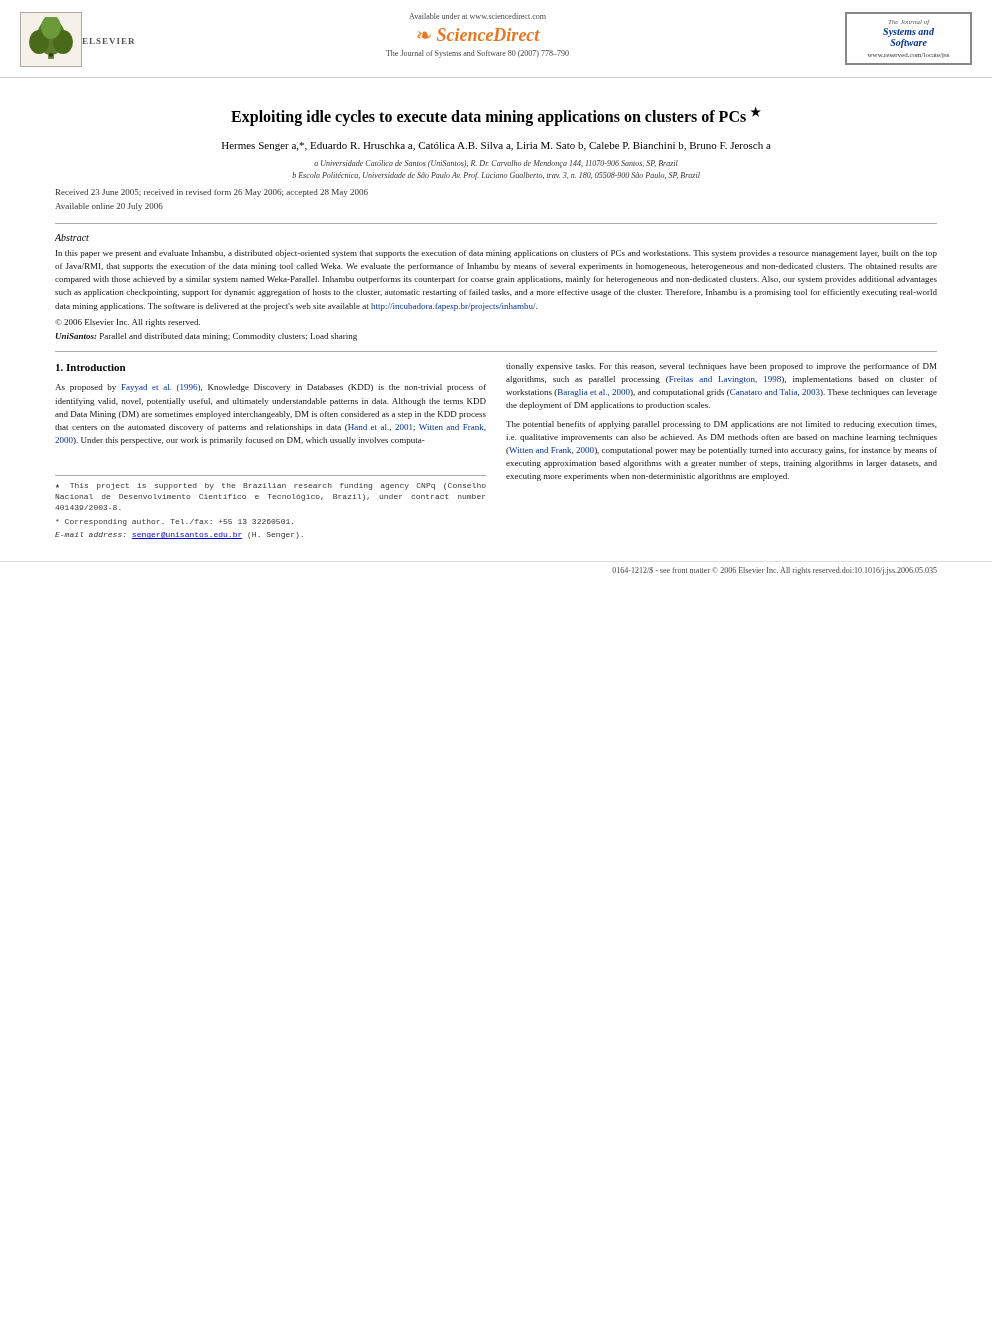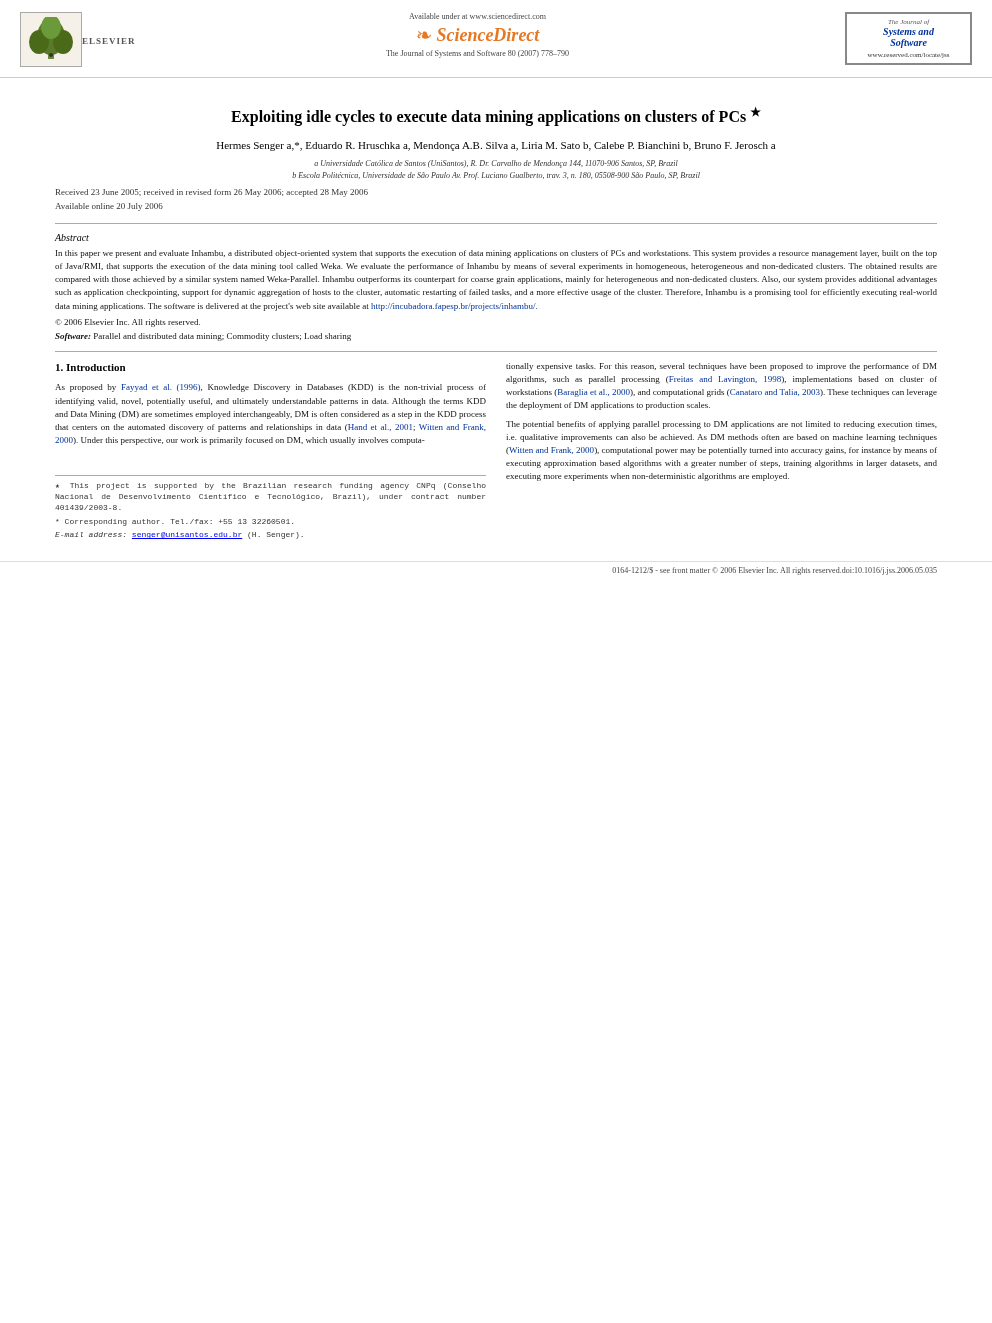--- a/index.html
+++ b/index.html
@@ -278,21 +278,21 @@
   </div>
 
   <div class="article">
 
     <div class="article-title">
       <span>Exploiting idle cycles to execute data mining applications on clusters of PCs</span>
       <span class="article-star">★</span>
     </div>
 
     <div class="authors">
-      <span>Hermes Senger a,*, Eduardo R. Hruschka a, Mendonça A.B. Silva a, Liria M. Sato b, Calebe P. Bianchini b, Bruno F. Jerosch a</span>
+      <span>Hermes Senger a,*, Eduardo R. Hruschka a, Católica A.B. Silva a, Liria M. Sato b, Calebe P. Bianchini b, Bruno F. Jerosch a</span>
     </div>
 
     <div class="affiliations">
       <div>a Universidade Católica de Santos (UniSantos), R. Dr. Carvalho de Mendonça 144, 11070-906 Santos, SP, Brazil</div>
       <div>b Escola Politécnica, Universidade de São Paulo Av. Prof. Luciano Gualberto, trav. 3, n. 180, 05508-900 São Paulo, SP, Brazil</div>
     </div>
 
     <div class="dates">
       Received 23 June 2005; received in revised form 26 May 2006; accepted 28 May 2006<br>
       Available online 20 July 2006
@@ -300,21 +300,21 @@
 
     <hr class="divider">
 
     <div class="abstract-section">
       <div class="abstract-title">Abstract</div>
       <div class="abstract-text">
         In this paper we present and evaluate Inhambu, a distributed object-oriented system that supports the execution of data mining applications on clusters of PCs and workstations. This system provides a resource management layer, built on the top of Java/RMI, that supports the execution of the data mining tool called Weka. We evaluate the performance of Inhambu by means of several experiments in homogeneous, heterogeneous and non-dedicated clusters. The obtained results are compared with those achieved by a similar system named Weka-Parallel. Inhambu outperforms its counterpart for coarse grain applications, mainly for heterogeneous and non-dedicated clusters. Also, our system provides additional advantages such as application checkpointing, support for dynamic aggregation of hosts to the cluster, automatic restarting of failed tasks, and a more effective usage of the cluster. Therefore, Inhambu is a promising tool for efficiently executing real-world data mining applications. The software is delivered at the project's web site available at <a href="#">http://incubadora.fapesp.br/projects/inhambu/</a>.
       </div>
       <div class="copyright">© 2006 Elsevier Inc. All rights reserved.</div>
       <div class="keywords">
-        <span class="keywords-label">Software:</span>
+        <span class="keywords-label">UniSantos:</span>
         <span>Parallel and distributed data mining; Commodity clusters; Load sharing</span>
       </div>
     </div>
 
     <hr class="divider">
 
     <div class="two-col">
 
       <div class="col">
         <div class="section-title">1. Introduction</div>

